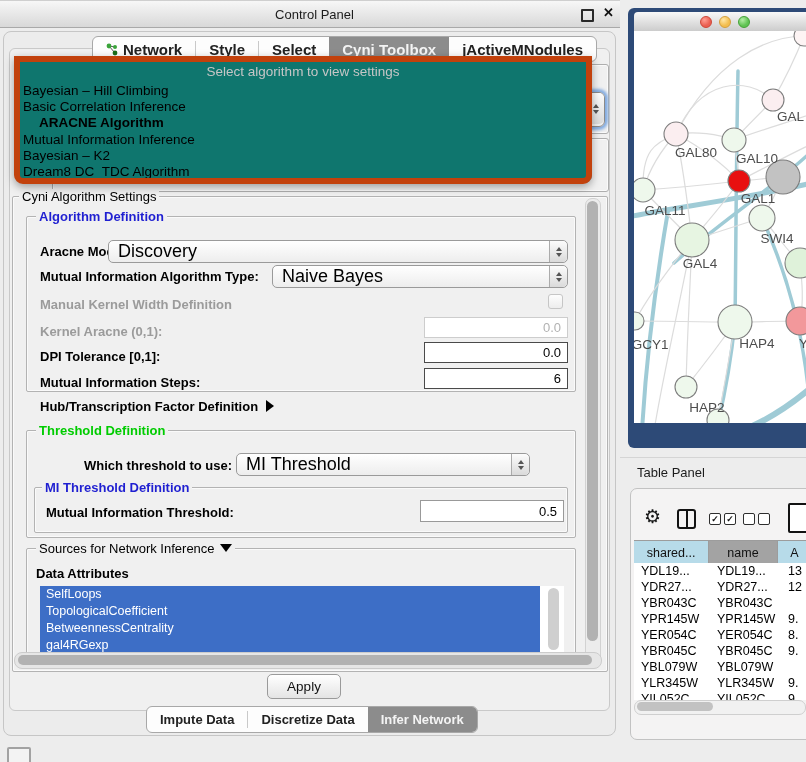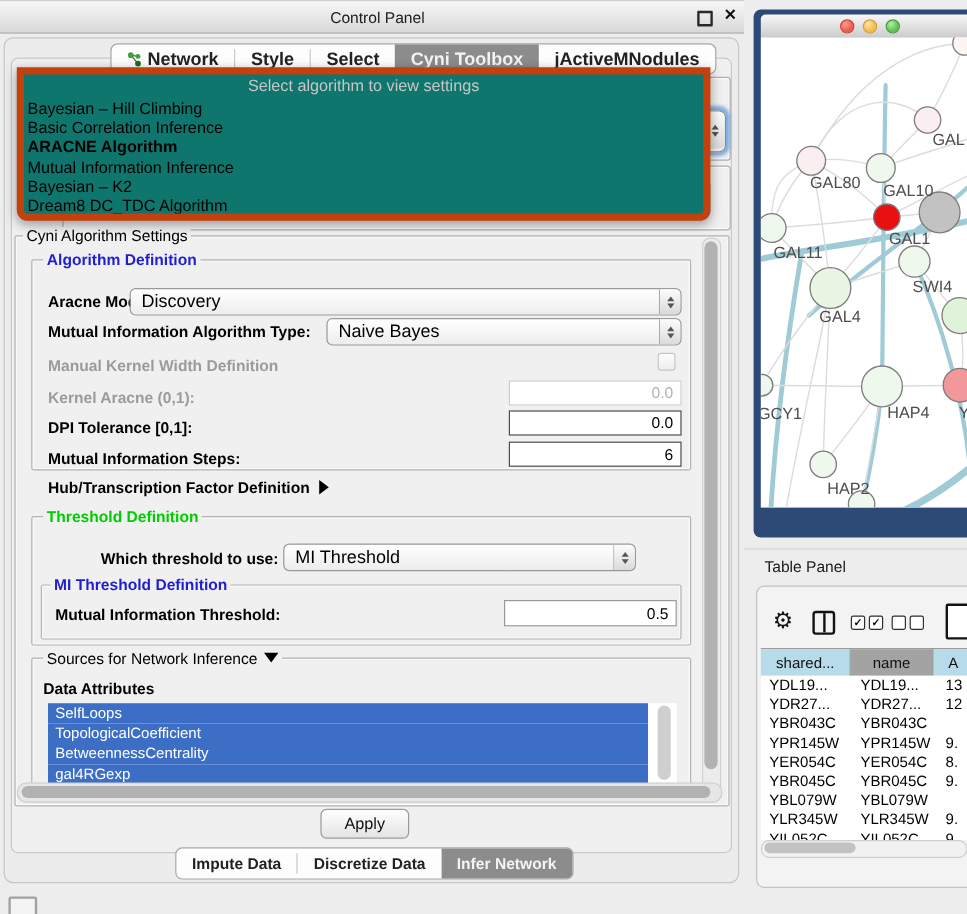--- a/index.html
+++ b/index.html
@@ -42,21 +42,21 @@
   #bg-combo2{left:64px;top:148px;width:528px;height:35px;border:1px solid #8f8f8f;border-radius:7px;
     background:linear-gradient(#ffffff,#f2f2f2);display:flex;align-items:center;z-index:2;
     font-size:14px;color:#9a9a9a;padding-left:14px;box-sizing:border-box;}
 
   
   #algo-popup{left:14px;top:56px;width:566px;height:116px;background:#0f766e;
     border:6px solid #c2410c;border-radius:0 0 9px 9px;
     box-shadow:0 3px 9px rgba(0,0,0,.35);z-index:10;overflow:hidden;}
   #popup-placeholder{height:19px;text-align:center;color:#c6c6c6;font-size:13.5px;padding-top:2px;}
   .popup-item{font-size:13.5px;color:#000;height:16.2px;line-height:16.2px;padding-left:3px;white-space:nowrap;}
-  .popup-item.bold{font-weight:bold;}
+  .popup-item.bold{font-weight:bold;margin-left:16px;}
 
   
   .group{border:1px solid #b3b3b3;border-radius:2px;box-shadow:inset 0 0 0 1px #fafafa;}
   .glabel{position:absolute;font-size:13px;background:#f0f0f0;padding:0 3px;white-space:nowrap;z-index:4;}
   .glabel.blue{color:#1f1fd1;font-weight:bold;}
   .glabel.green{color:#00cc00;font-weight:bold;}
   #g-settings{left:12px;top:196px;width:594px;height:474px;}
   #g-settings-label{left:19px;top:189px;}
   #g-algodef{left:26px;top:216px;width:548px;height:174px;}
   #g-algodef-label{left:36px;top:209px;}
@@ -66,21 +66,21 @@
   #g-mith-label{left:42px;top:480px;}
   #g-sources{left:26px;top:548px;width:548px;height:116px;}
   #g-sources-label{left:36px;top:541px;font-weight:normal;}
 
   .lbl{position:absolute;font-size:13px;font-weight:bold;color:#000;white-space:nowrap;}
   .lbl.dis{color:#9b9b9b;}
 
   
   .combo{position:absolute;border:1px solid #9a9a9a;border-radius:5px;
     background:linear-gradient(#ffffff,#ededed);display:flex;align-items:center;
-    font-size:15px;color:#000;padding-left:9px;box-sizing:border-box;}
+    font-size:18px;color:#000;padding-left:9px;box-sizing:border-box;}
   .spin{position:absolute;right:0;top:0;bottom:0;width:17px;border-left:1px solid #ababab;
     border-radius:0 5px 5px 0;background:linear-gradient(#fcfcfc,#dadada);
     display:flex;flex-direction:column;align-items:center;justify-content:center;gap:2px;}
   .spin i{display:block;width:0;height:0;border-left:3.5px solid transparent;border-right:3.5px solid transparent;}
   .spin i.up{border-bottom:4.5px solid #555;}
   .spin i.dn{border-top:4.5px solid #555;}
 
   
   .field{position:absolute;background:#fff;border:1px solid #999;
     font-size:13px;color:#000;display:flex;align-items:center;justify-content:flex-end;

